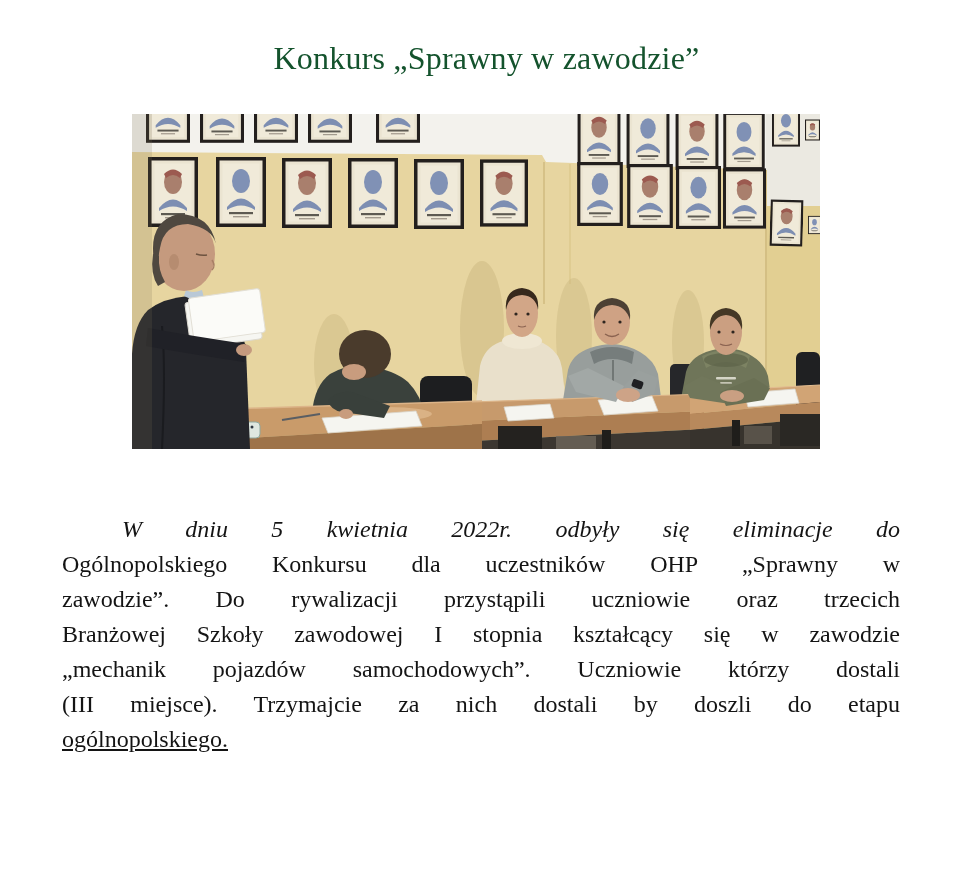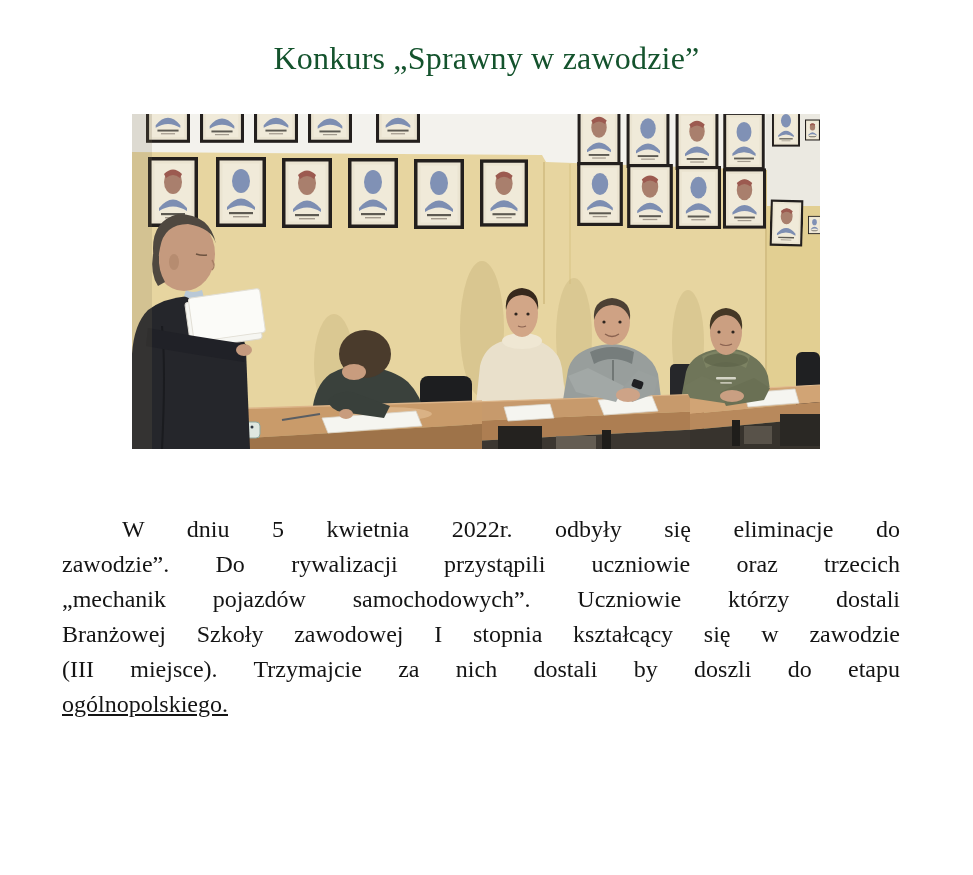--- a/index.html
+++ b/index.html
@@ -13,21 +13,21 @@
   }
   .photo{
     position:absolute;left:132px;top:114px;width:688px;height:335px;
   }
   .photo svg{display:block;filter:blur(.45px);}
   .para{
     position:absolute;left:62px;top:512px;width:838px;
     font-size:24px;line-height:35px;color:#141414;
   }
   .tline{text-align:justify;text-align-last:justify;}
-  .tline.first{text-indent:60px;}
+  .tline.first{text-indent:60px;font-style:italic;}
   .tline.last{text-align-last:left;text-decoration:underline;}
 </style>
 </head>
 <body>
 
 <div class="page">
 
   <div class="title">Konkurs „Sprawny w zawodzie”</div>
 
   <div class="photo" role="img" aria-label="Czterej uczniowie siedzą w ławkach z kartkami, nauczyciel stoi z boku i czyta kartki; na ścianach wiszą oprawione portrety">
@@ -224,20 +224,21 @@
         <path d="M16 214 Q60 222 114 230 L112 248 Q58 240 14 232 Z" fill="#202127"></path>
         <ellipse cx="112" cy="236" rx="8" ry="6" fill="#c59a7e"></ellipse>
       </g>
 
       <rect x="0" y="0" width="20" height="335" fill="#7a6f55" opacity="0.18"></rect>
     </svg>
   </div>
 
   <div class="para">
       <div class="tline first">W dniu 5 kwietnia 2022r. odbyły się eliminacje do</div>
+      <div class="tline">Ogólnopolskiego Konkursu dla uczestników OHP „Sprawny w</div>
       <div class="tline">zawodzie”. Do rywalizacji przystąpili uczniowie oraz trzecich</div>
+      <div class="tline">Branżowej Szkoły zawodowej I stopnia kształcący się w zawodzie</div>
       <div class="tline">„mechanik pojazdów samochodowych”. Uczniowie którzy dostali</div>
-      <div class="tline">Branżowej Szkoły zawodowej I stopnia kształcący się w zawodzie</div>
       <div class="tline">(III miejsce). Trzymajcie za nich dostali by doszli do etapu</div>
       <div class="tline last">ogólnopolskiego.</div>
     </div>
 
 </div>
 
 </body></html>

